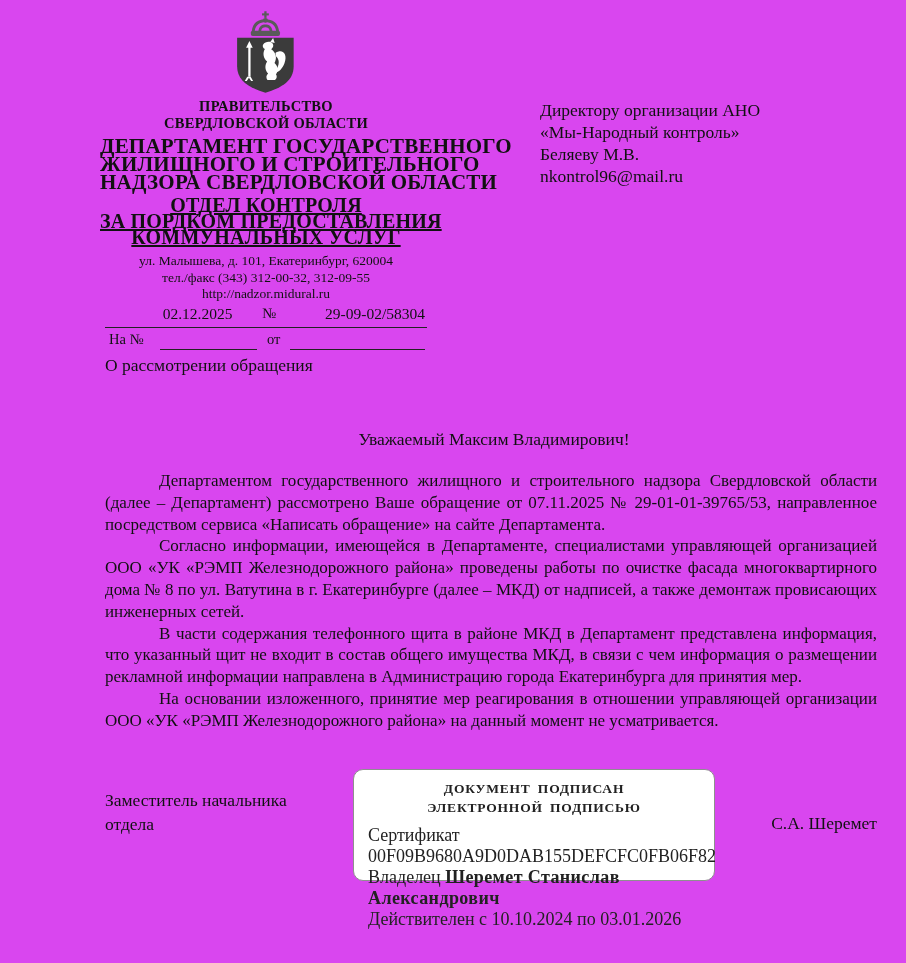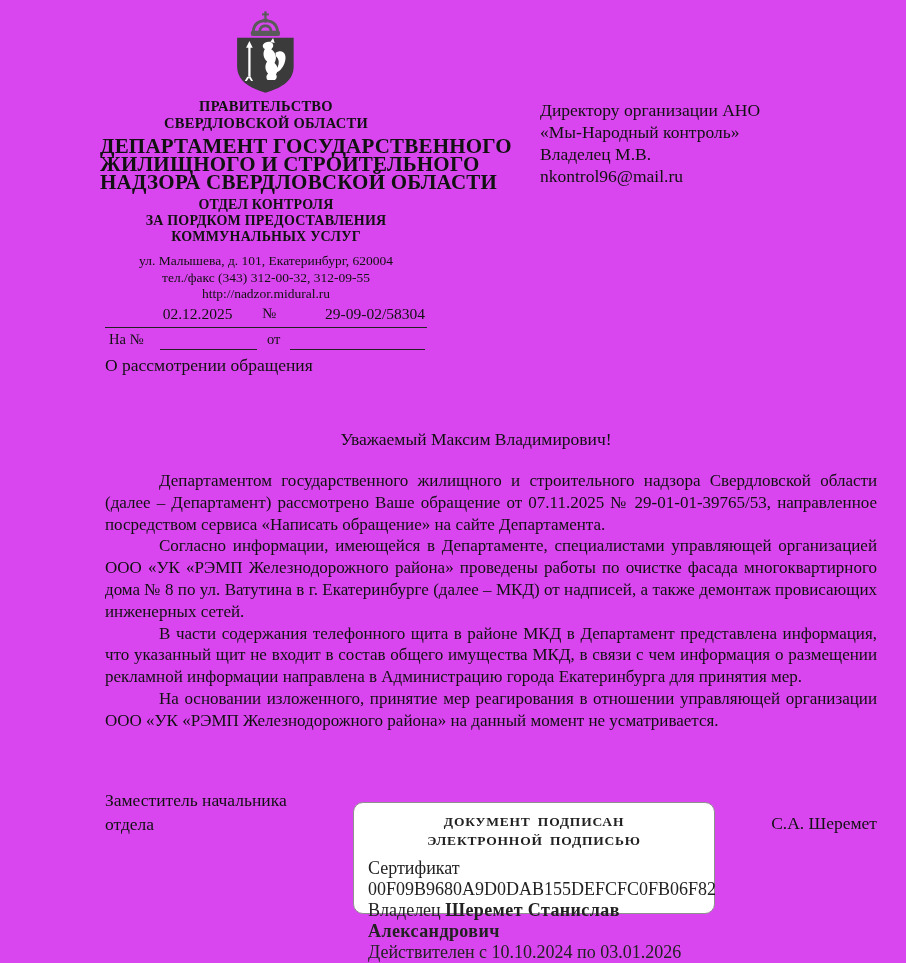--- a/index.html
+++ b/index.html
@@ -13,46 +13,46 @@
   }
   
   .letterhead {
     position:absolute; left:100px; top:10px; width:332px;
     text-align:center;
   }
   .emblem { display:block; margin:0 auto; }
   .lh-line { white-space:nowrap; }
   .gov-name { margin-top:4px; font-weight:bold; font-size:14.5px; line-height:16.5px; letter-spacing:0.3px; }
   .dept-name { margin-top:6px; font-weight:bold; font-size:21px; line-height:18px; letter-spacing:0.2px; }
-  .division-name { margin-top:6px; font-weight:bold; font-size:14px; line-height:16px; letter-spacing:0.2px; }
+  .division-name { margin-top:6px; font-weight:bold; font-size:20px; line-height:16px; letter-spacing:0.2px;text-decoration:underline; }
   .org-contacts { margin-top:8px; font-size:13.5px; line-height:16.5px; }
   
   .requisites { position:absolute; left:105px; top:305px; width:322px; font-size:15.5px; }
   .req-row1 { position:relative; height:22px; border-bottom:1.5px solid #222; }
   .req-date { position:absolute; left:30px; width:125px; text-align:center; }
   .req-no-sign { position:absolute; left:157px; font-size:14.5px; }
   .req-number { position:absolute; left:192px; width:128px; text-align:right; }
   .req-row2 { position:relative; height:24px; font-size:14.5px; }
   .req-na { position:absolute; left:4px; top:3px;font-family:Liberation Serif, serif; }
   .req-blank1 { position:absolute; left:55px; top:0; width:97px; height:21px; border-bottom:1.2px solid #222; }
   .req-ot { position:absolute; left:162px; top:3px; }
   .req-blank2 { position:absolute; left:185px; top:0; width:135px; height:21px; border-bottom:1.2px solid #222; }
   
   .recipient { position:absolute; left:540px; top:99px; font-size:17.5px; line-height:22px; }
   
   .subject { position:absolute; left:105px; top:355px; font-size:17.5px; }
-  .salutation { position:absolute; left:90px; top:429px; width:772px; text-align:center; font-size:17.5px; }
+  .salutation { position:absolute; left:108px; top:429px; width:772px; text-align:center; font-size:17.5px; }
   
   .body-text { position:absolute; left:105px; top:470px; width:772px; font-size:17px; line-height:21.8px; text-align:justify; }
   .body-text p { margin:0; text-indent:54px; }
   
   .signer-position { position:absolute; left:105px; top:789px; font-size:17.5px; line-height:23.5px; }
   .signer-name { position:absolute; left:690px; top:813px; width:187px; text-align:right; font-size:17.5px; }
   .stamp {
-    position:absolute; left:353px; top:802px; width:362px; height:112px;
+    position:absolute; left:353px; top:769px; width:362px; height:112px;
     box-sizing:border-box;
     border:1.4px solid #8f8f8f; border-radius:10px;
     background:#ffffff;
     color:#222;
     font-family:Liberation Serif, serif;
   }
   .stamp-title { margin-top:9px; text-align:center; font-weight:bold; font-size:13.5px; line-height:19px; letter-spacing:0.8px; word-spacing:3px; }
   .stamp-details { margin:8px 0 0 14px; font-size:18px; line-height:21px; }
   .stamp-owner-name { font-weight:bold; letter-spacing:0.4px; }
 </style>
@@ -119,21 +119,21 @@
       <span class="req-na">На №</span>
       <span class="req-blank1"></span>
       <span class="req-ot">от</span>
       <span class="req-blank2"></span>
     </div>
   </div>
 
   <div class="recipient">
     <div>Директору организации АНО</div>
     <div>«Мы-Народный контроль»</div>
-    <div>Владелец М.В.</div>
+    <div>Беляеву М.В.</div>
     <div>nkontrol96@mail.ru</div>
   </div>
 
   <div class="subject">О рассмотрении обращения</div>
   <div class="salutation">Уважаемый Максим Владимирович!</div>
 
   <div class="body-text">
     <p>Департаментом государственного жилищного и строительного надзора Свердловской области (далее – Департамент) рассмотрено Ваше обращение от 07.11.2025 № 29-01-01-39765/53, направленное посредством сервиса «Написать обращение» на сайте Департамента.</p>
     <p>Согласно информации, имеющейся в Департаменте, специалистами управляющей организацией ООО «УК «РЭМП Железнодорожного района» проведены работы по очистке фасада многоквартирного дома № 8 по ул. Ватутина в г. Екатеринбурге (далее – МКД) от надписей, а также демонтаж провисающих инженерных сетей.</p>
     <p>В части содержания телефонного щита в районе МКД в Департамент представлена информация, что указанный щит не входит в состав общего имущества МКД, в связи с чем информация о размещении рекламной информации направлена в Администрацию города Екатеринбурга для принятия мер.</p>

